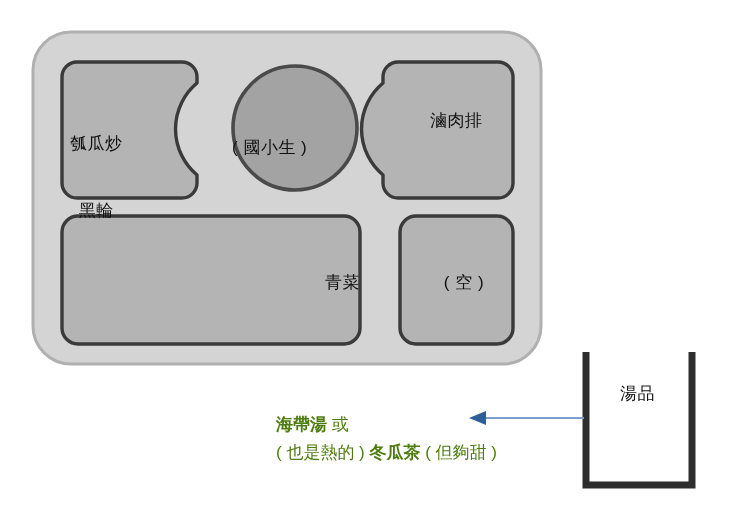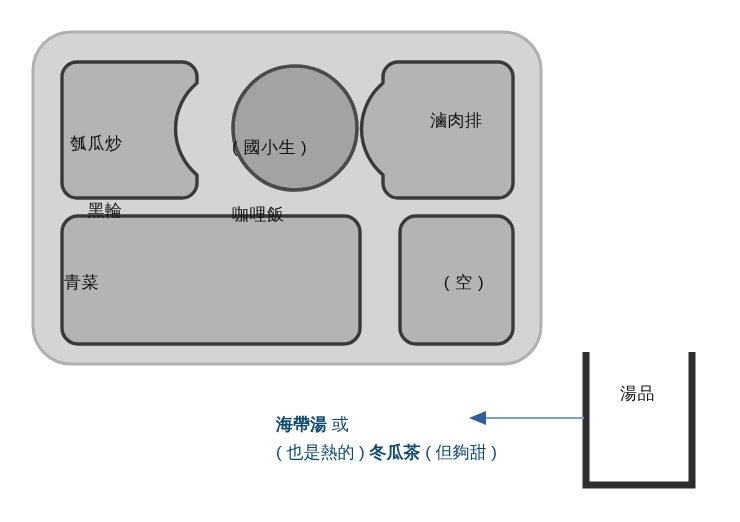--- a/index.html
+++ b/index.html
@@ -35,21 +35,21 @@
     color: #111111;
     line-height: 1.32;
     white-space: pre;
     letter-spacing: 0.5px;
   }
 
   #label-gourd {
     left: 70px;
     top: 88px;
     font-size: 17px;
-    text-align: right;
+    text-align: center;
   }
   #label-gourd .ln { display: block; }
 
   #label-curry {
     left: 232px;
     top: 92px;
     width: 128px;
     font-size: 17px;
     text-align: left;
   }
@@ -60,21 +60,21 @@
     top: 110px;
     font-size: 17px;
     text-align: center;
   }
 
   #label-greens {
     left: 64px;
     top: 272px;
     width: 296px;
     font-size: 17px;
-    text-align: left;
+    text-align: right;
   }
 
   #label-empty {
     left: 400px;
     top: 272px;
     width: 128px;
     font-size: 17px;
     text-align: center;
   }
 
@@ -83,21 +83,21 @@
     top: 383px;
     font-size: 17px;
     text-align: left;
   }
 
   #caption {
     position: absolute;
     left: 276px;
     top: 411px;
     font-size: 17px;
-    color: #0c4a6e;
+    color: #4d7c0f;
     line-height: 1.62;
     white-space: nowrap;
   }
   #caption .ln { display: block; }
   #caption .b { font-weight: bold; }
   #caption .r { font-weight: normal; }
 </style>
 </head>
 <body>
 
@@ -158,21 +158,20 @@
 
   </svg>
 
   <div class="lbl" id="label-gourd">
     <span class="ln">瓠瓜炒</span>
     <span class="ln">黑輪</span>
   </div>
 
   <div class="lbl" id="label-curry">
     <span class="ln">( 國小生 )</span>
-    <span class="ln">咖哩飯</span>
   </div>
 
   <div class="lbl" id="label-pork">滷肉排</div>
 
   <div class="lbl" id="label-greens">青菜</div>
 
   <div class="lbl" id="label-empty">( 空 )</div>
 
   <div class="lbl" id="label-soup-cup">湯品</div>
 

